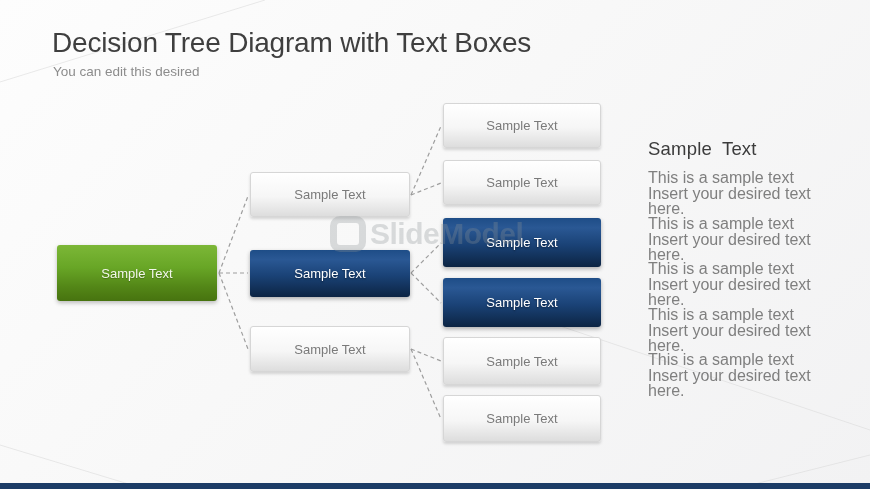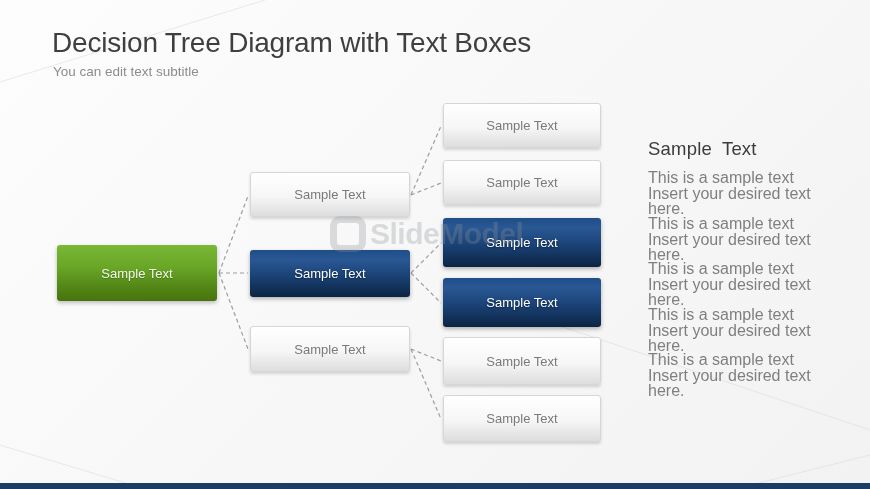--- a/index.html
+++ b/index.html
@@ -71,21 +71,21 @@
       <line x1="411" y1="195" x2="441" y2="126"></line>
       <line x1="411" y1="195" x2="441" y2="183"></line>
       <line x1="411" y1="273" x2="441" y2="243"></line>
       <line x1="411" y1="273" x2="441" y2="303"></line>
       <line x1="411" y1="349" x2="441" y2="361"></line>
       <line x1="411" y1="349" x2="441" y2="419"></line>
     </g>
   </svg>
 
   <div class="title">Decision Tree Diagram with Text Boxes</div>
-  <div class="subtitle">You can edit text subtitle</div>
+  <div class="subtitle">You can edit this desired</div>
 
   <div class="box green" style="left:57px;top:245px;width:160px;height:56px;">Sample Text</div>
 
   <div class="box white" style="left:250px;top:172px;width:160px;height:45px;">Sample Text</div>
   <div class="box blue" style="left:250px;top:250px;width:160px;height:47px;">Sample Text</div>
   <div class="box white" style="left:250px;top:326px;width:160px;height:46px;">Sample Text</div>
 
   <div class="box white" style="left:443px;top:103px;width:158px;height:45px;">Sample Text</div>
   <div class="box white" style="left:443px;top:160px;width:158px;height:45px;">Sample Text</div>
   <div class="box blue" style="left:443px;top:218px;width:158px;height:49px;">Sample Text</div>

